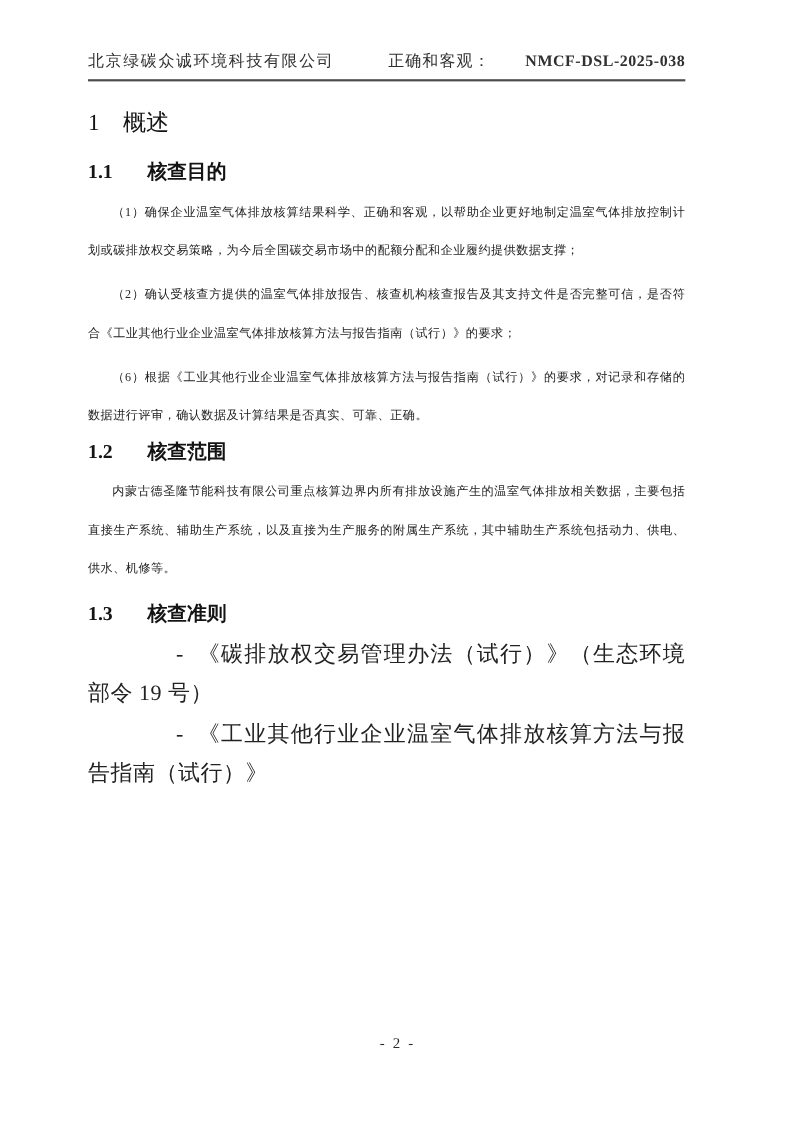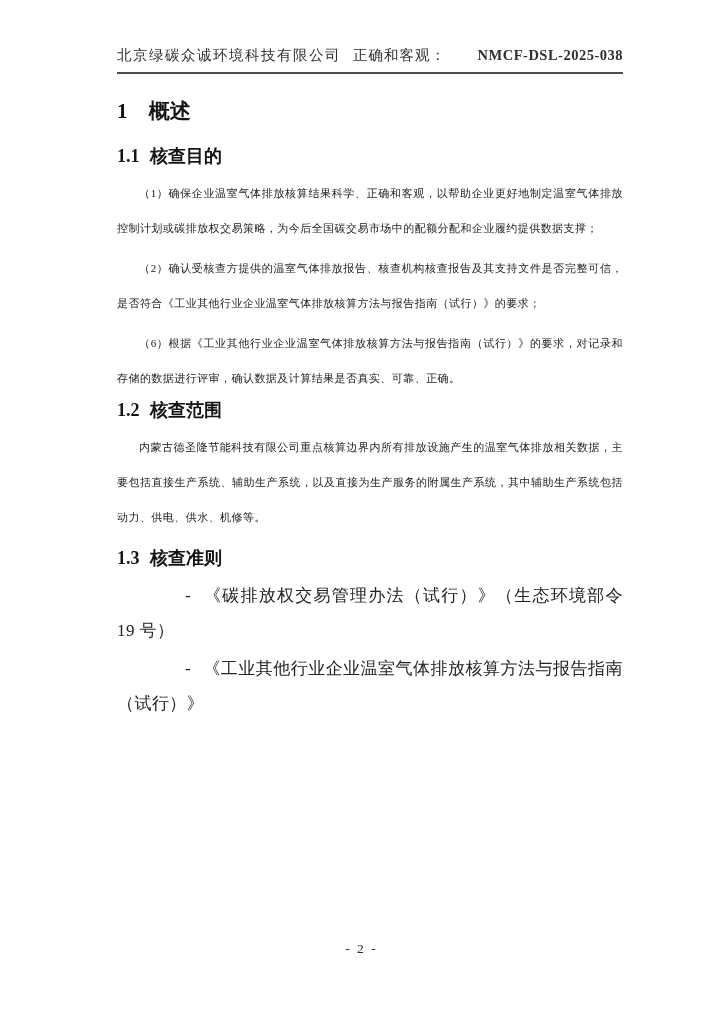--- a/index.html
+++ b/index.html
@@ -7,21 +7,21 @@
     background: #ffffff;
     font-family: "Liberation Serif", "DejaVu Serif", serif;
   }
   .page {
     position: relative;
     width: 723px;
     height: 1024px;
     margin: 0 auto;
     background: #ffffff;
     box-sizing: border-box;
-    padding: 46px 100px 0 117px;
+    padding: 46px 100px 0 80px;
     color: #222222;
     overflow: hidden;
   }
   
   .doc-header {
     display: flex;
     justify-content: space-between;
     align-items: flex-end;
     border-bottom: 2px solid #4c4c4c;
     padding-bottom: 7px;
@@ -41,46 +41,46 @@
     font-weight: bold;
     letter-spacing: 0.5px;
     margin-left: 28px;
   }
   
   .doc-body { text-align: justify; }
   h1.sec {
     margin: 22px 0 16px 0;
     font-size: 21px;
     line-height: 30px;
-    font-weight: bold;
+    font-weight: normal;
     color: #141414;
   }
   h1.sec .num { display: inline-block; margin-right: 16px; }
   h2.sec {
     margin: 14px 0 0 0;
     font-size: 18px;
     line-height: 28px;
     font-weight: bold;
     color: #141414;
   }
-  h2.sec .num { display: inline-block; margin-right: 6px; }
+  h2.sec .num { display: inline-block; margin-right: 27px; }
   h2.sec.tight { margin-top: 0; }
   h2.sec.mid { margin-top: 9px; }
   p.para {
     margin: 5px 0 0 0;
     font-size: 11px;
     line-height: 35px;
     letter-spacing: 0.45px;
     text-indent: 2em;
     color: #222222;
   }
   p.para.first { margin-top: 6px; }
   p.bullet {
     margin: 6px 0 0 0;
-    font-size: 17px;
+    font-size: 20px;
     line-height: 35px;
     letter-spacing: 0.45px;
     text-indent: 2em;
     color: #222222;
   }
   p.bullet.second { margin-top: 3px; }
   p.bullet .marker { display: inline-block; margin-right: 12px; }
   
   .doc-footer {
     position: absolute;

